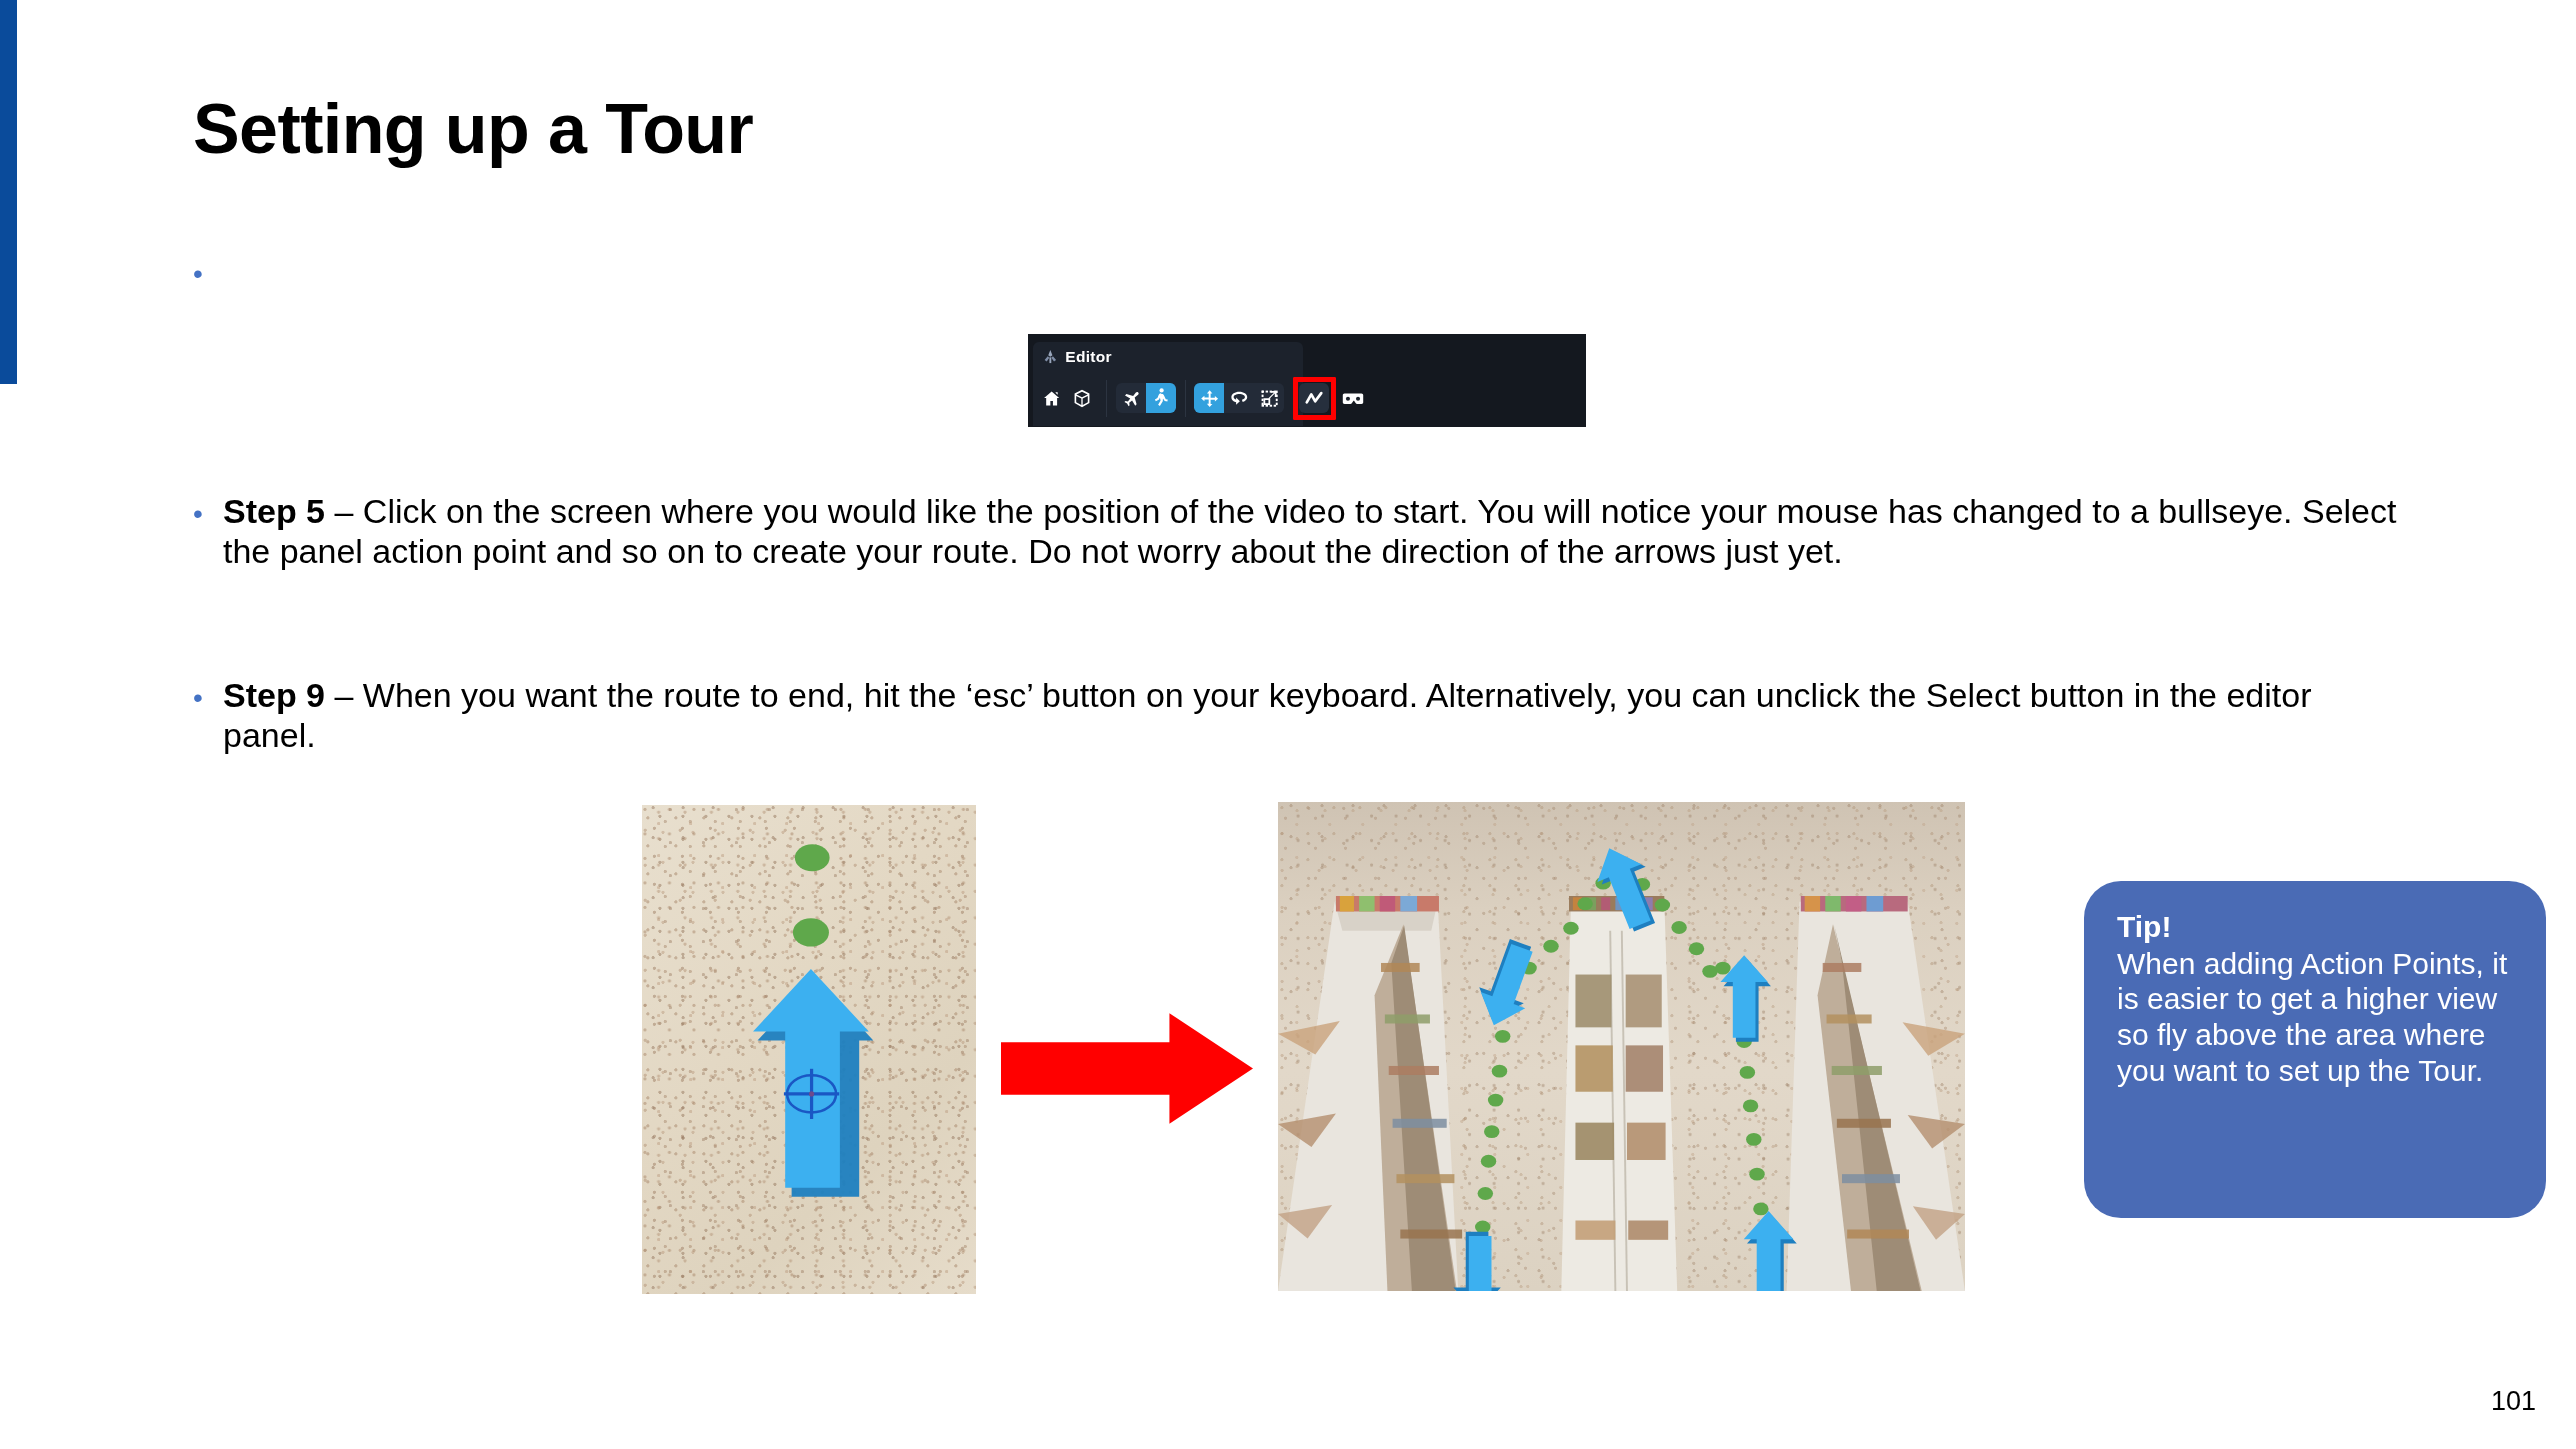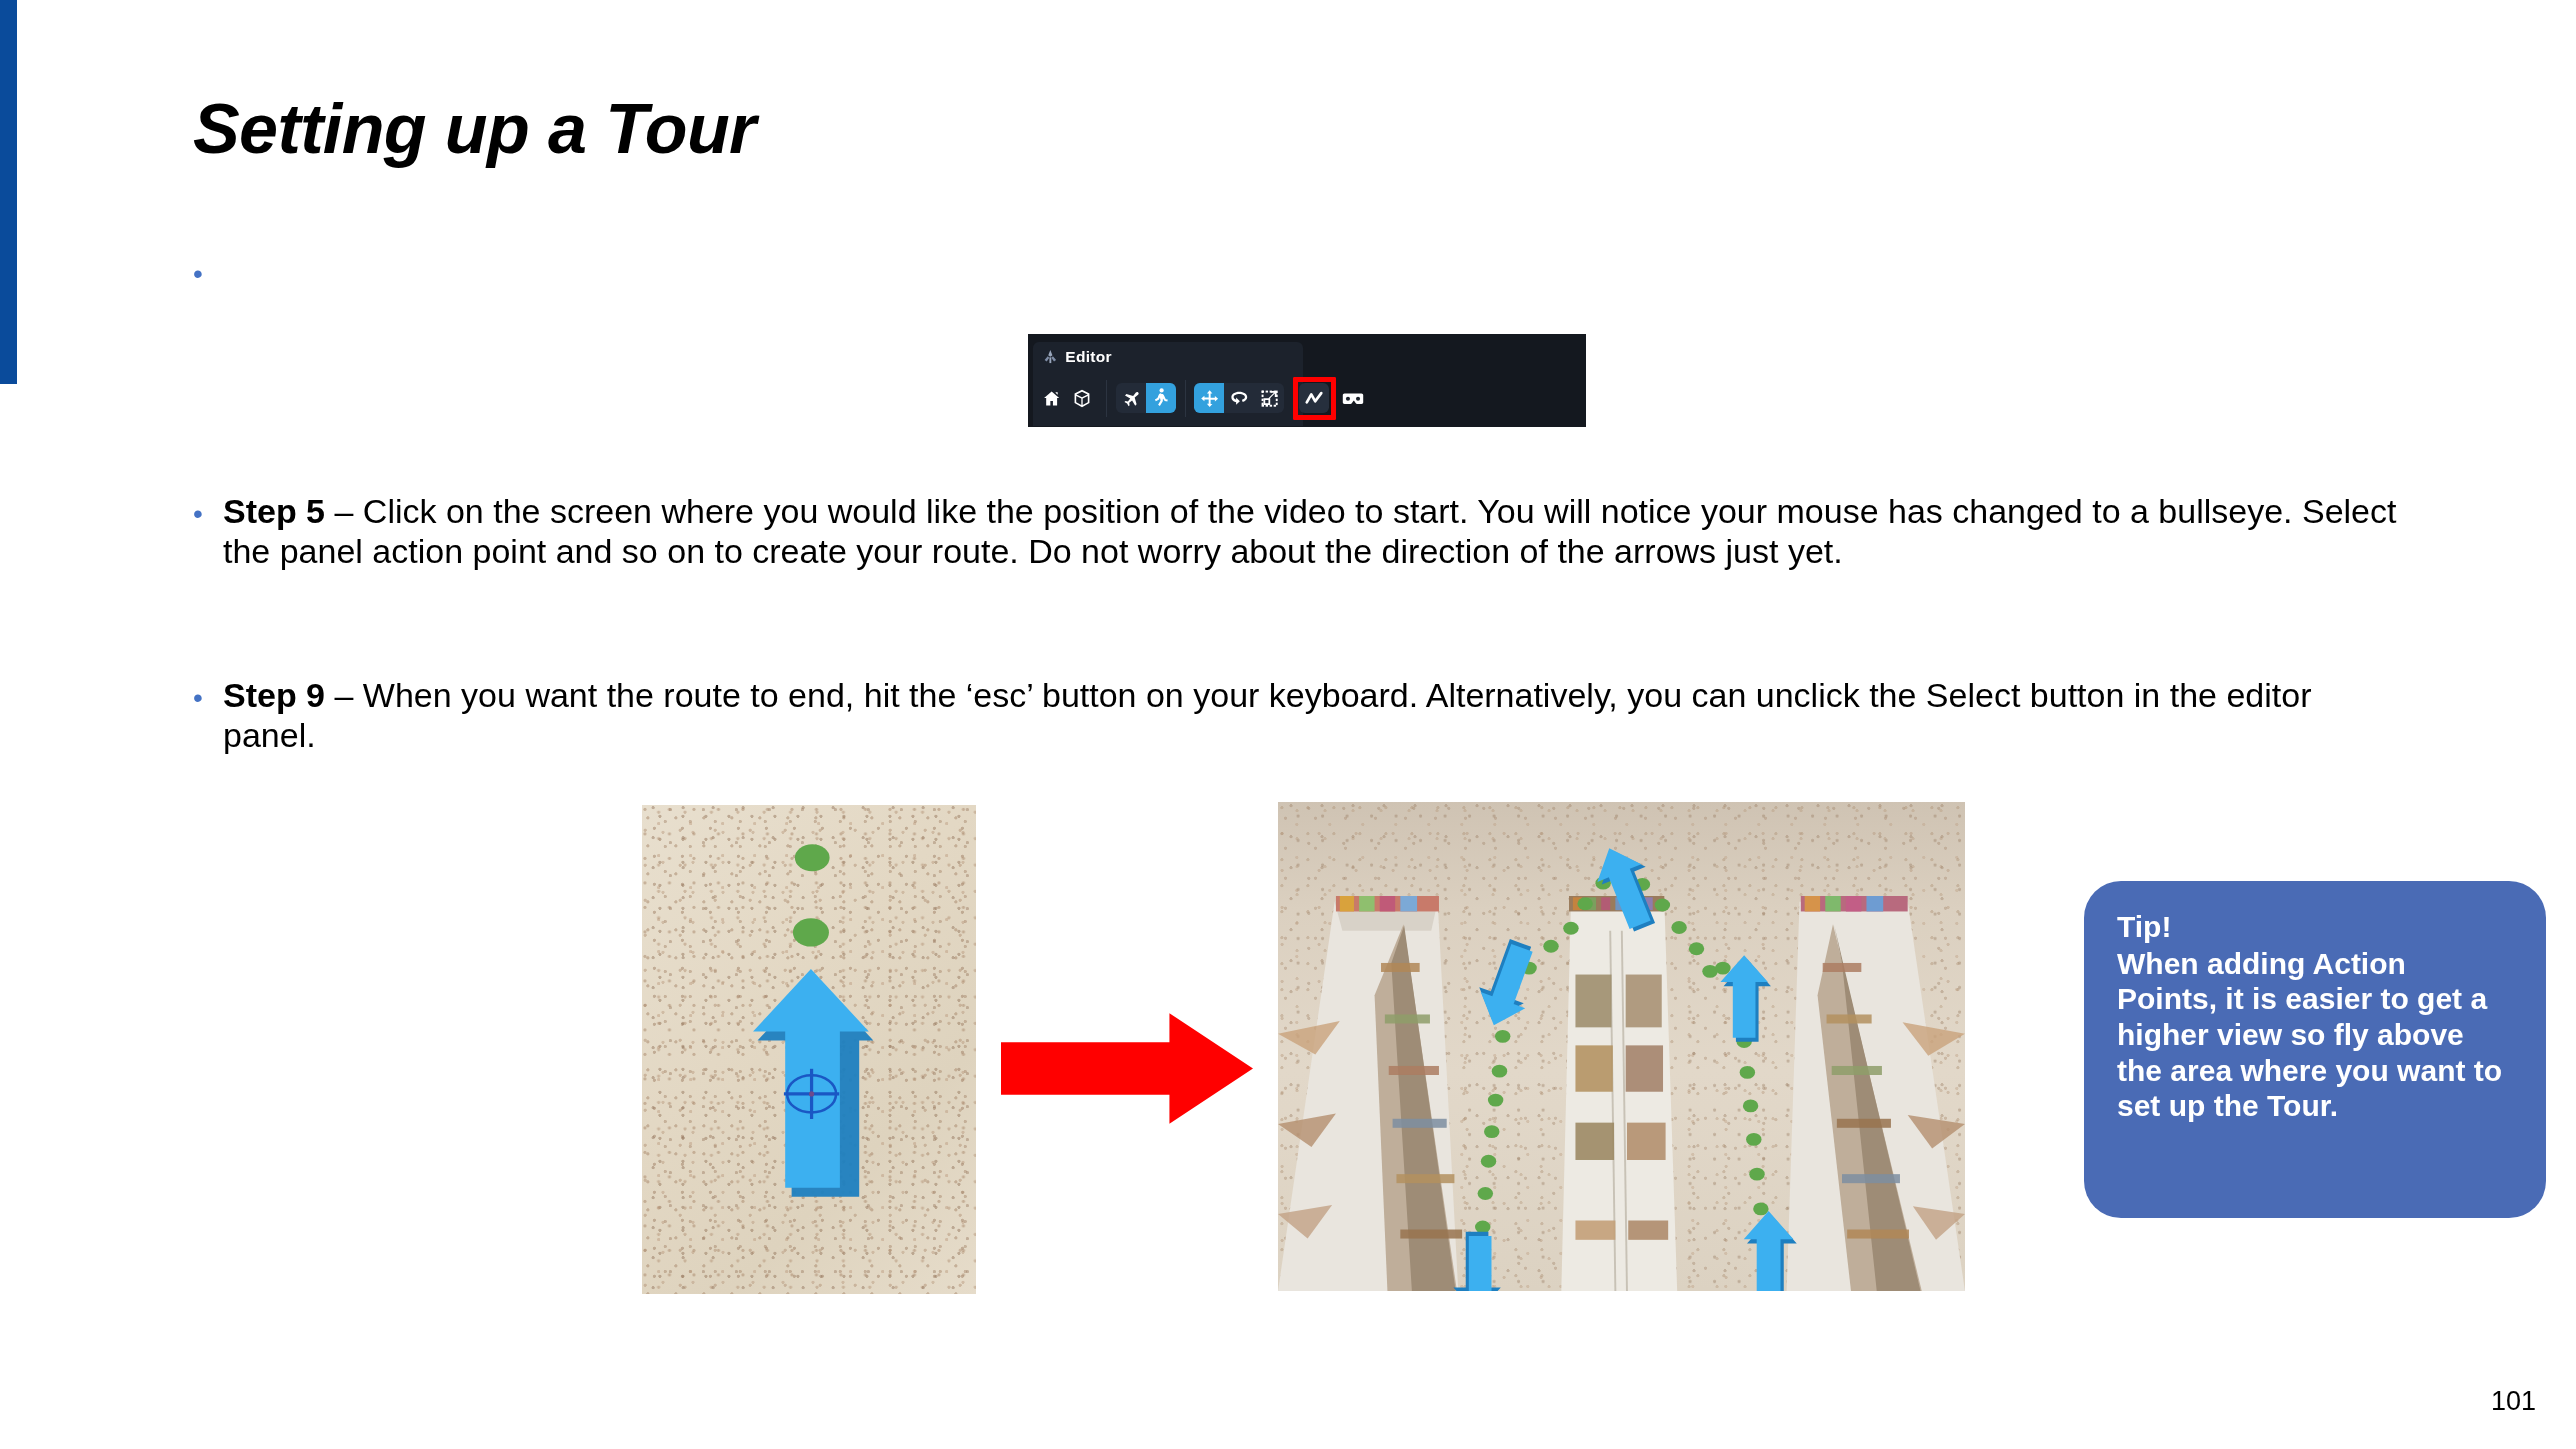--- a/index.html
+++ b/index.html
@@ -30,21 +30,20 @@
   .slide-title {
     position: absolute;
     left: 193px;
     top: 91px;
     font-size: 70px;
     font-weight: bold;
     color: #000000;
     letter-spacing: -0.6px;
     line-height: 1.1;
     white-space: nowrap;
-    font-style: italic;
   }
 
   
   .bullet-row {
     position: absolute;
     display: flex;
     align-items: flex-start;
   }
   .bullet-dot {
     color: #4472C4;
@@ -225,21 +224,20 @@
     font-size: 30px;
     font-weight: bold;
     line-height: 1.18;
     margin: 0 0 1.3px 0;
   }
   .tip-body {
     color: #FFFFFF;
     font-size: 30px;
     line-height: 1.19;
     margin: 0;
-    font-weight: bold;
   }
 
   
   .page-number {
     position: absolute;
     right: 40px;
     top: 1386px;
     font-size: 27px;
     color: #000000;
   }

